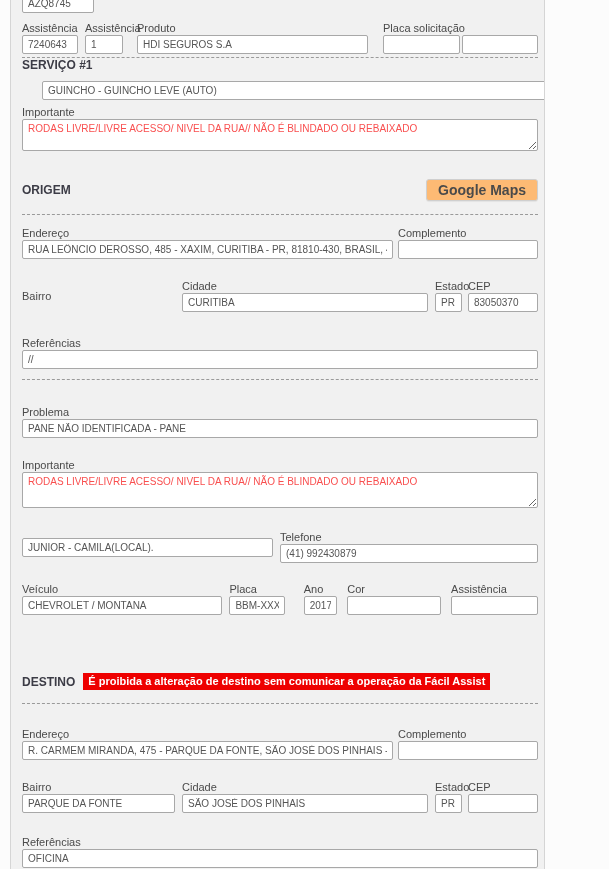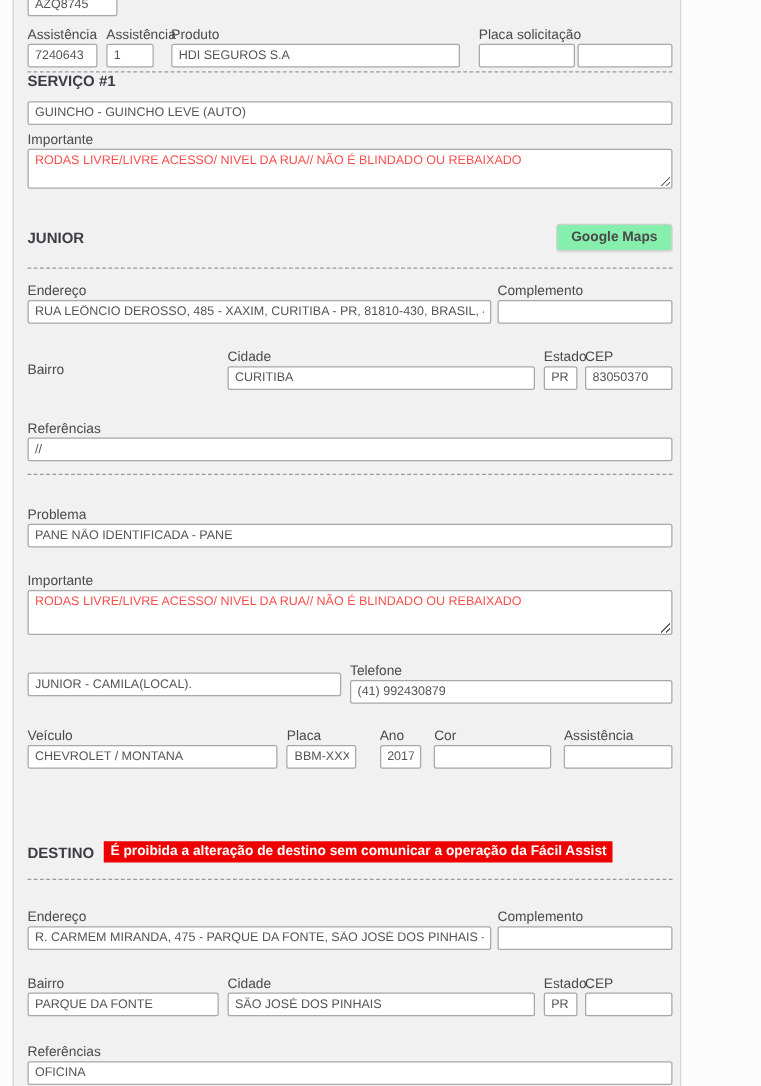--- a/index.html
+++ b/index.html
@@ -52,26 +52,26 @@
     height: 0;
     width: 516px;
   }
   .sec-title {
     font-size: 12px;
     line-height: 14px;
     font-weight: bold;
     color: #3c3c46;
   }
   .maps-btn {
-    background: #86efac;
+    background: #fdba74;
     border: 1px solid #cfcfcf;
     border-radius: 3px;
     box-shadow: 0 1px 1px rgba(0,0,0,.06);
     font-family: "Liberation Sans", "DejaVu Sans", sans-serif;
-    font-size: 11px;
+    font-size: 14px;
     font-weight: bold;
     color: #4a4a4a;
     padding: 0 11px;
     height: 22px;
     cursor: pointer;
   }
   .warn-badge {
     background: #ee0000;
     color: #ffffff;
     font-size: 11px;
@@ -79,21 +79,21 @@
     font-weight: bold;
     padding: 2px 5px 3px 5px;
     white-space: nowrap;
   }
 
   
   #plate-input   { width: 72px; margin-top: -6px; display: block; }
   #row-top       { margin-top: 9px; }
   #sep-1         { margin-top: 3px; }
   #servico-title { }
-  #service-input { margin-top: 9px; display: block; }
+  #service-input { margin-top: 9px; display: block; margin-left: 20px; }
   #fld-imp-1     { margin-top: 6px; }
   #origem-header { margin-top: 28px; height: 22px; display: flex; justify-content: space-between; align-items: center; width: 516px; }
   #sep-2         { margin-top: 13px; }
   #row-end-1     { margin-top: 12px; }
   #row-bairro-1  { margin-top: 21px; }
   #fld-ref-1     { margin-top: 25px; }
   #sep-3         { margin-top: 10px; }
   #fld-problema  { margin-top: 26px; }
   #fld-imp-2     { margin-top: 21px; }
   #fld-imp-2 textarea { height: 36px; }
@@ -139,21 +139,21 @@
   <div class="sec-title" id="servico-title">SERVIÇO #1</div>
 
   <input id="service-input" class="inp w-full" value="GUINCHO - GUINCHO LEVE (AUTO)" style="">
 
   <div class="field w-full" id="fld-imp-1">
     <label>Importante</label>
     <textarea class="inp w-full" style="">RODAS LIVRE/LIVRE ACESSO/ NIVEL DA RUA// NÃO É BLINDADO OU REBAIXADO</textarea>
   </div>
 
   <div id="origem-header">
-    <div class="sec-title">JUNIOR</div>
+    <div class="sec-title">ORIGEM</div>
     <button class="maps-btn">Google Maps</button>
   </div>
 
   <div class="sep" id="sep-2"></div>
 
   <div class="row" id="row-end-1">
     <div class="field" style="width:371px">
       <label>Endereço</label>
       <input class="inp" value="RUA LEÔNCIO DEROSSO, 485 - XAXIM, CURITIBA - PR, 81810-430, BRASIL, 485" style="">
     </div>

